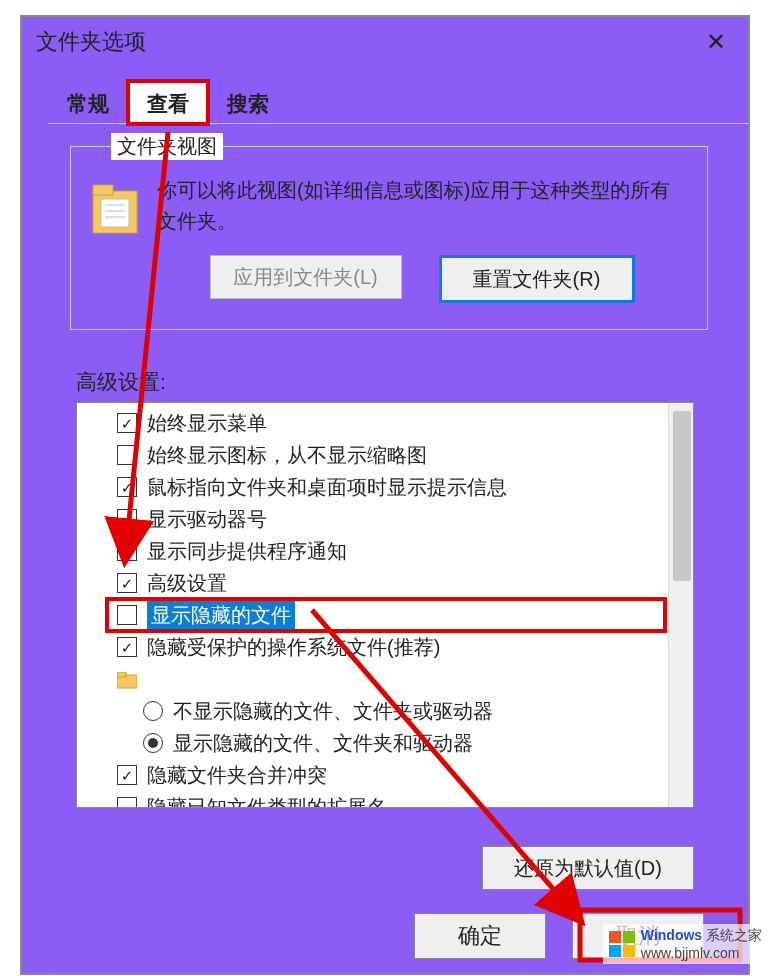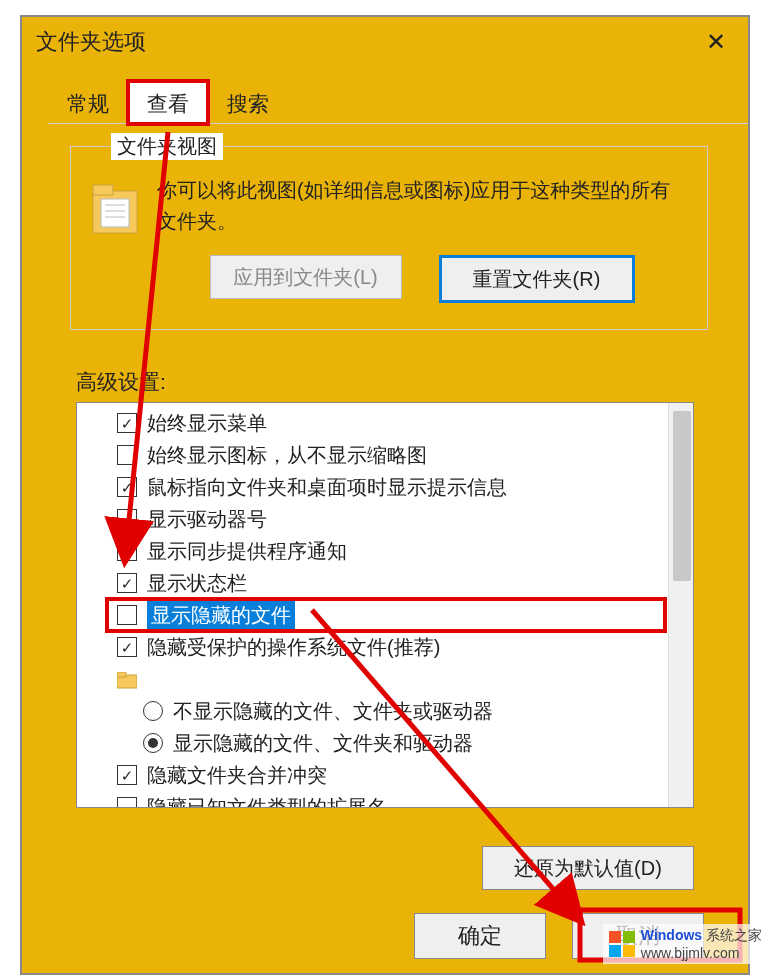--- a/index.html
+++ b/index.html
@@ -13,21 +13,21 @@
     font-size: 16px;
     color: #222;
   }
   .dialog {
     position: absolute;
     left: 20px;
     top: 15px;
     width: 730px;
     height: 960px;
     border: 2px solid #888;
-    background: #eab308;
+    background: #8b5cf6;
     box-sizing: border-box;
   }
   .titlebar {
     height: 50px;
     display: flex;
     align-items: center;
     padding: 0 14px;
     font-size: 22px;
     justify-content: space-between;
   }
@@ -36,20 +36,21 @@
     cursor: pointer;
     line-height: 1;
     padding: 2px 8px;
   }
   .tabs {
     display: flex;
     align-items: flex-end;
     margin: 12px 0 0 26px;
     height: 44px;
     border-bottom: 1px solid #ccc;
+    font-weight: bold;
   }
   .tab {
     padding: 8px 18px 6px 18px;
     font-size: 21px;
     border: 1px solid transparent;
     border-bottom: none;
     cursor: pointer;
     position: relative;
     top: 1px;
   }
@@ -309,21 +310,21 @@
           <span>显示驱动器号</span>
         </div>
         <div class="row">
           <span style="display: inline-block; width: 0px;"></span>
           <span class="chk"></span>
           <span>显示同步提供程序通知</span>
         </div>
         <div class="row">
           <span style="display: inline-block; width: 0px;"></span>
           <span class="chk checked"></span>
-          <span>显示状态栏</span>
+          <span>高级设置</span>
         </div>
         <div class="row selrow redbox">
           <span style="display: inline-block; width: 0px;"></span>
           <span class="chk"></span>
           <span class="seltext">显示隐藏的文件</span>
         </div>
         <div class="row">
           <span style="display: inline-block; width: 0px;"></span>
           <span class="chk checked"></span>
           <span>隐藏受保护的操作系统文件(推荐)</span>

